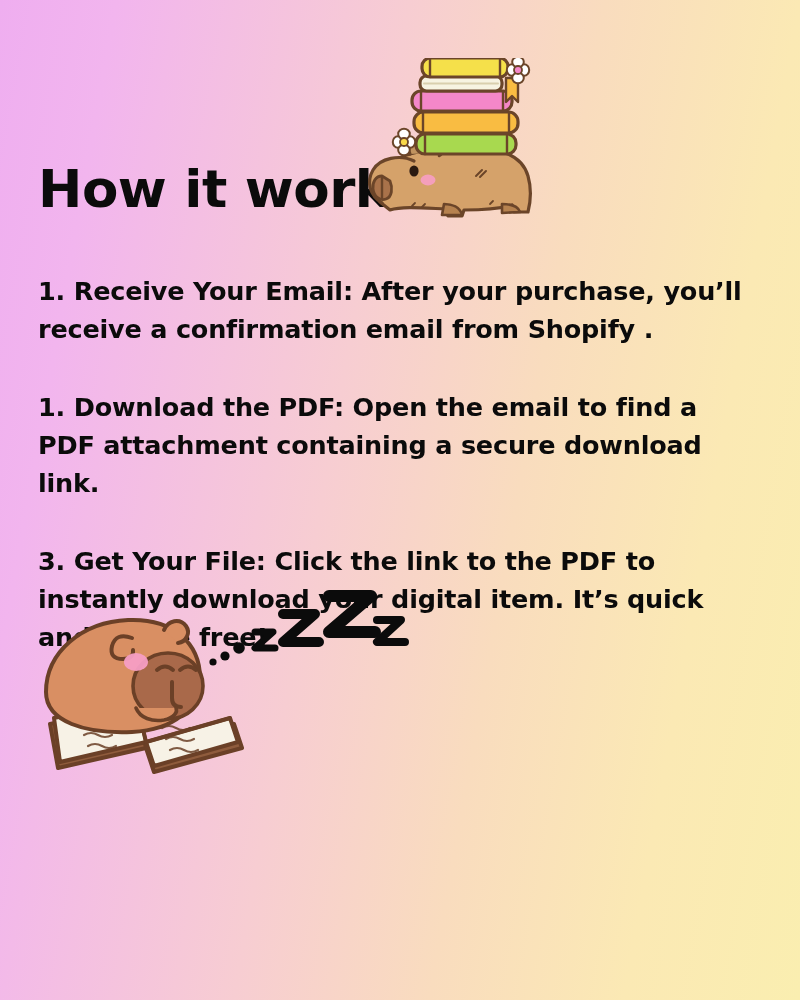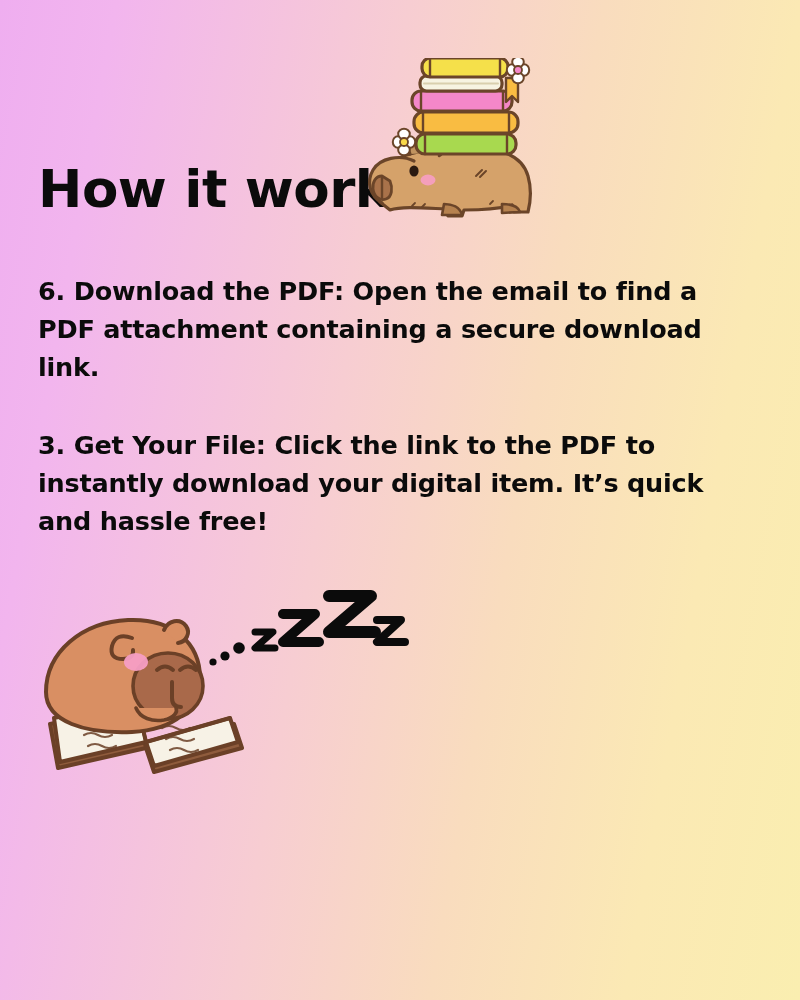--- a/index.html
+++ b/index.html
@@ -140,21 +140,22 @@
           <ellipse cx="58" cy="84" rx="5.2" ry="5.8"></ellipse>
           <ellipse cx="52" cy="76" rx="5.8" ry="5.2"></ellipse>
           <ellipse cx="52" cy="92" rx="5.8" ry="5.2"></ellipse>
         </g>
         <circle cx="52" cy="84" r="4" fill="#f9d94a" stroke="#6b4529" stroke-width="1.8"></circle>
       </g>
     </svg>
   </div>
 
   <div id="steps">
-    <div class="step">6. Download the PDF: Open the email to find a PDF attachment containing a secure download link.</div>
+    <div class="step">1. Receive Your Email: After your purchase, you’ll receive a confirmation email from Shopify .</div>
+    <div class="step">1. Download the PDF: Open the email to find a PDF attachment containing a secure download link.</div>
     <div class="step">3. Get Your File: Click the link to the PDF to instantly download your digital item. It’s quick and hassle free!</div>
   </div>
 
   <div class="art" id="capy-sleep-art">
     <svg width="235" height="195" viewBox="0 0 235 195" xmlns="http://www.w3.org/2000/svg">
       <g stroke="#6b4027" stroke-width="4" stroke-linejoin="round" stroke-linecap="round">
 
         <path d="M22 128 L108 110 L118 152 L30 172 Z" fill="#8f5c3d"></path>
         <path d="M118 152 L206 128 L214 152 L126 176 Z" fill="#8f5c3d"></path>
         <path d="M26 122 L108 104 L118 146 L32 166 Z" fill="#f7f2e6"></path>

